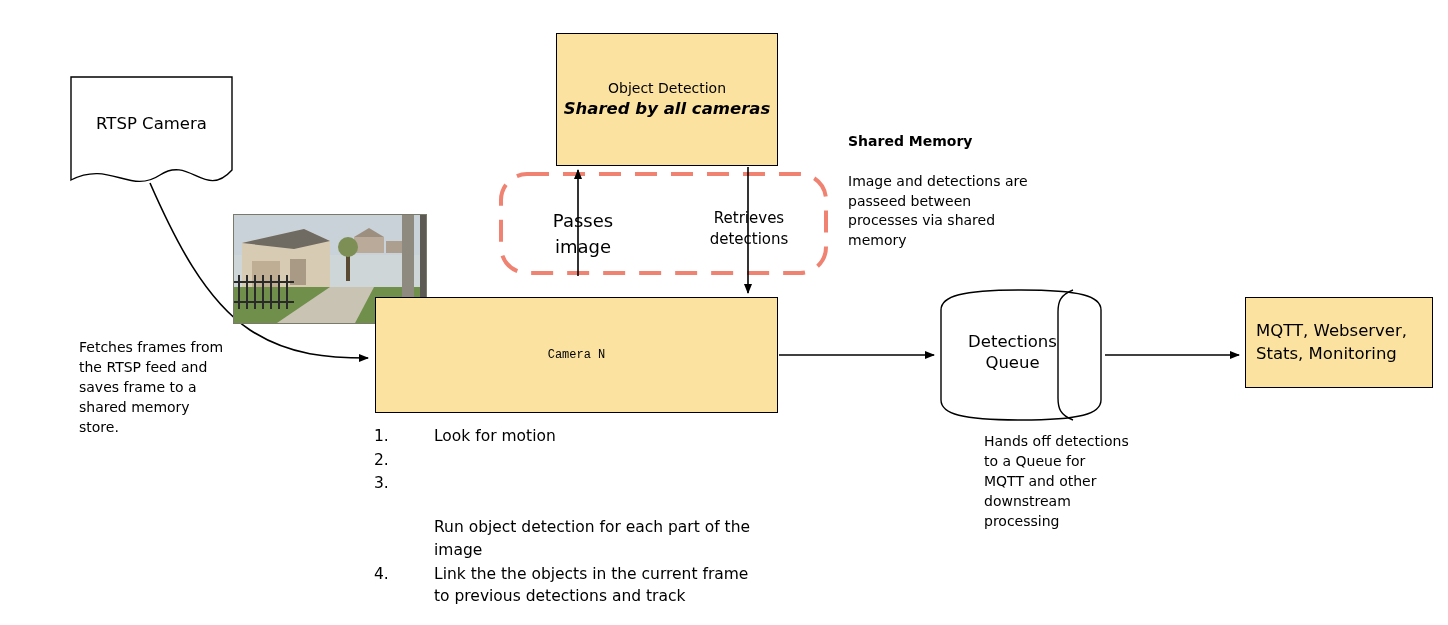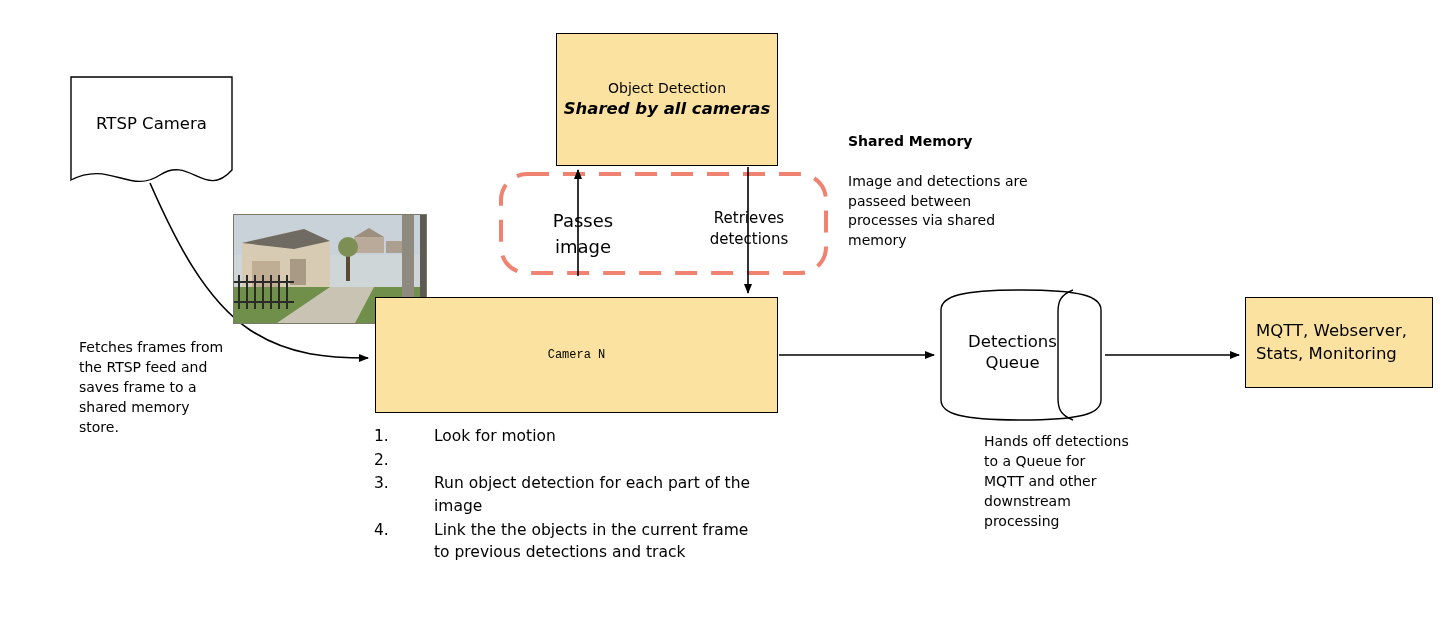--- a/index.html
+++ b/index.html
@@ -310,21 +310,21 @@
   <div id="steps">
     <div class="step">
       <div class="num">1.</div>
       <div class="txt" style="white-space: pre-line;">Look for motion</div>
     </div>
     <div class="step">
       <div class="num">2.</div>
     </div>
     <div class="step">
       <div class="num">3.</div>
-      <div class="txt" style="white-space: pre-line;">Run object detection for each part of the
+      <div class="txt" style="white-space: pre-line; margin-top: 44px;">Run object detection for each part of the
 image</div>
     </div>
     <div class="step">
       <div class="num">4.</div>
       <div class="txt" style="white-space: pre-line;">Link the the objects in the current frame
 to previous detections and track</div>
     </div>
   </div>
 
 </div>

